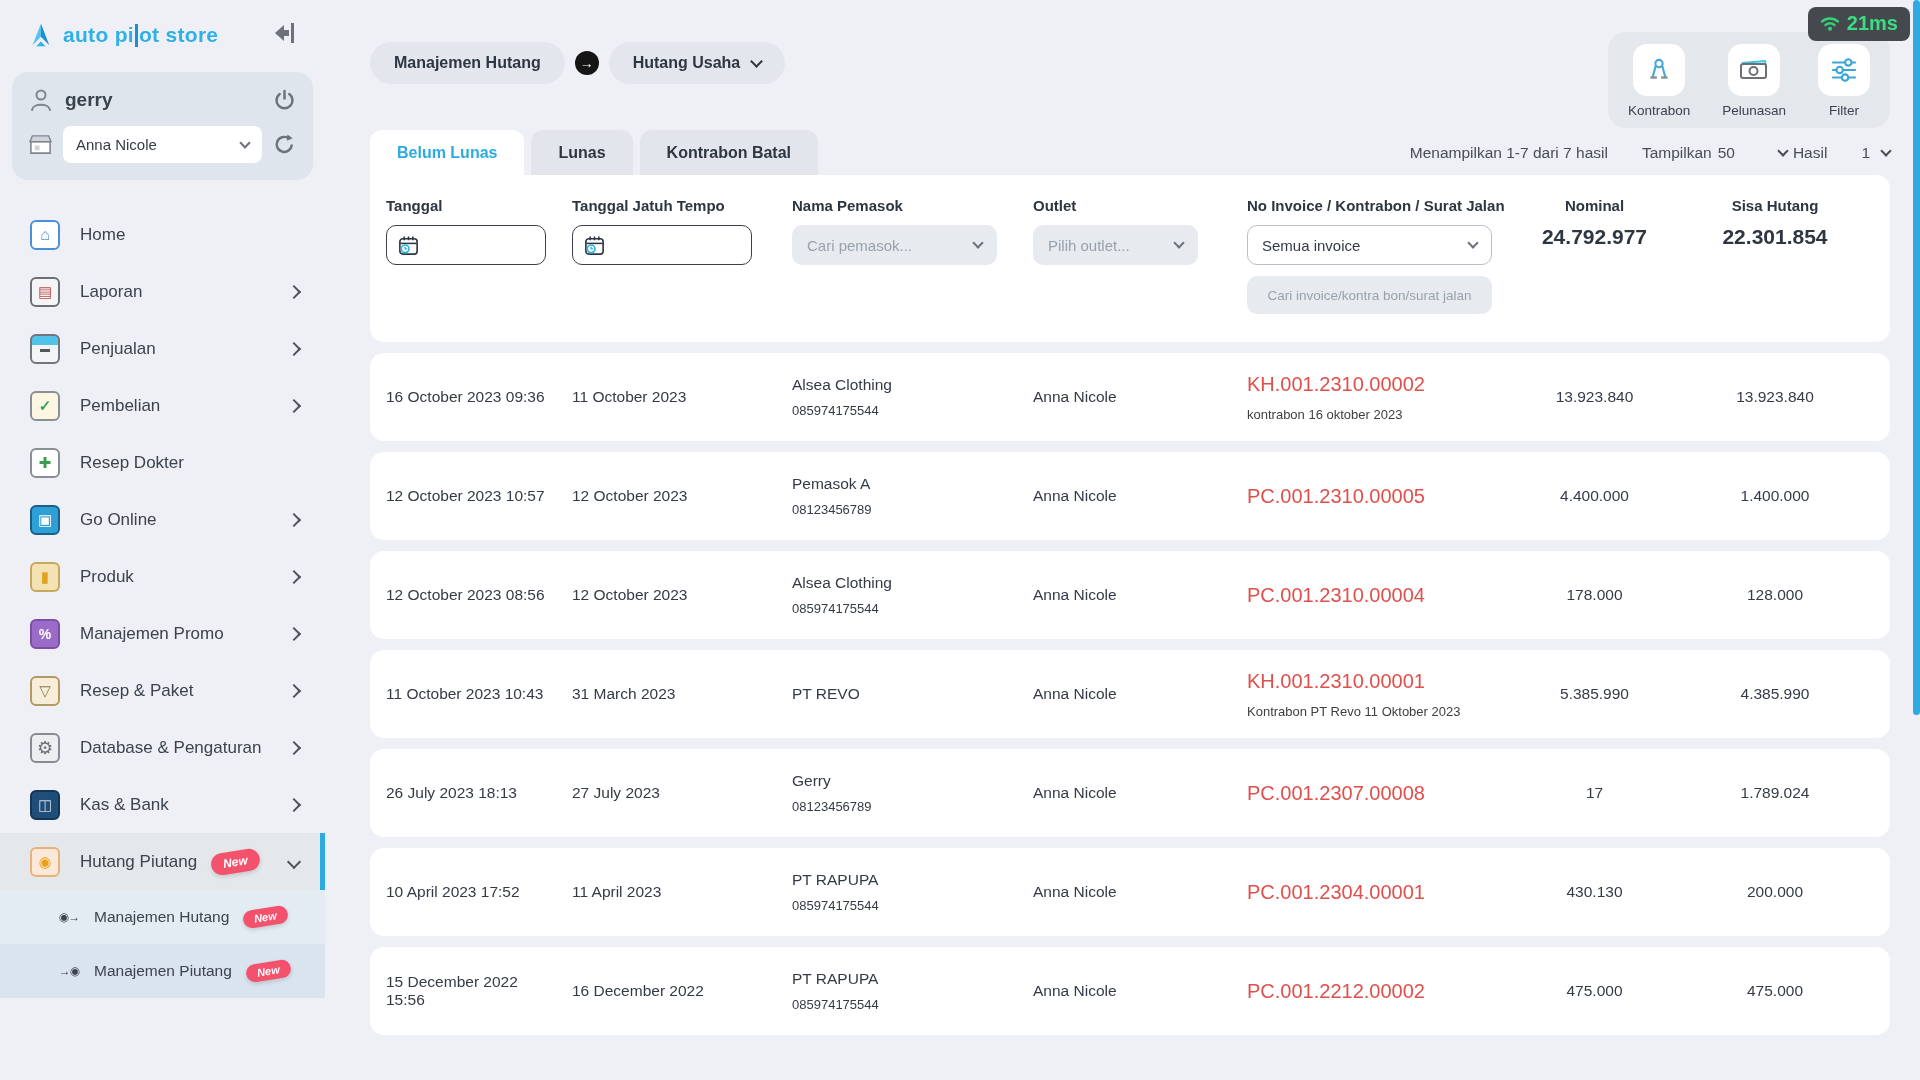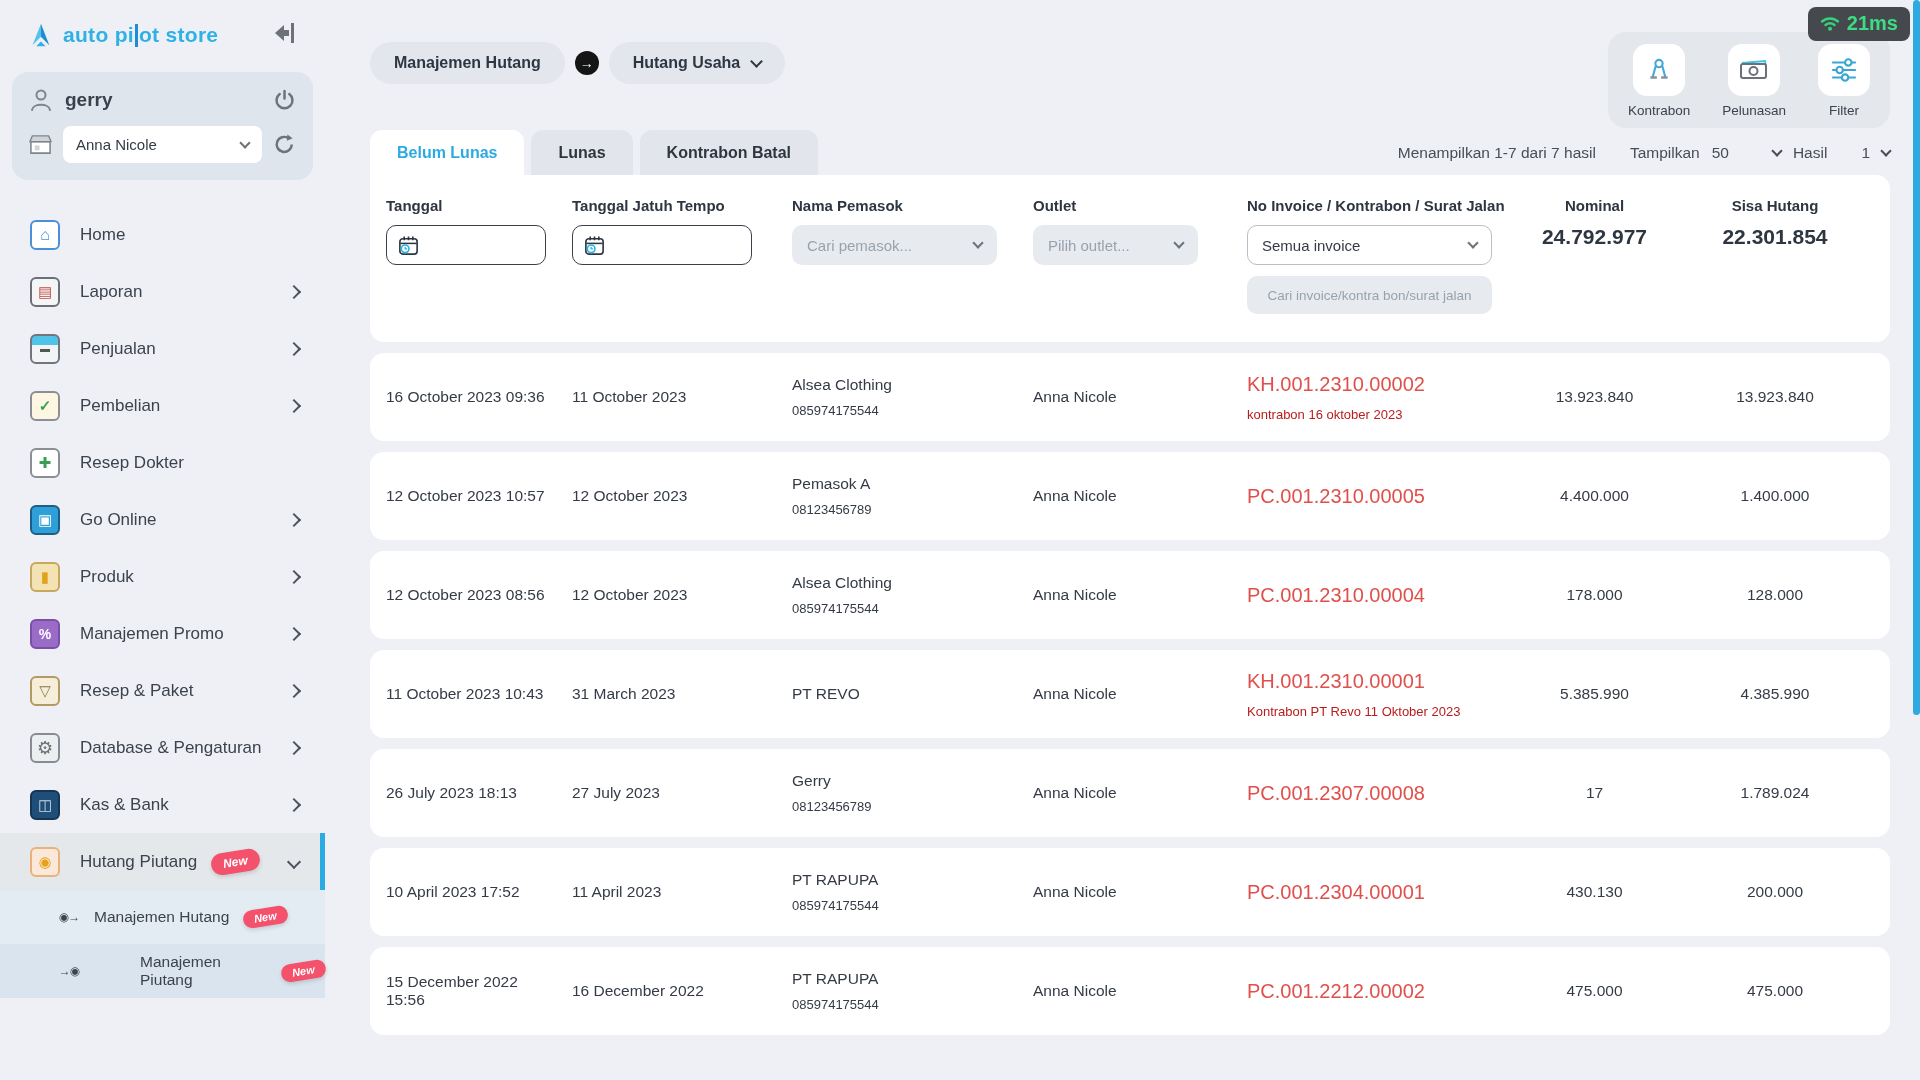--- a/index.html
+++ b/index.html
@@ -47,21 +47,21 @@
 
   .badge { margin-left:14px; background:#f4516c; color:#fff; font-size:12px; font-style:italic; font-weight:bold; padding:4px 12px; border-radius:14px; transform:rotate(-9deg); box-shadow:0 2px 4px rgba(0,0,0,.15); }
   .chev-holder { margin-left:auto; width:10px; height:10px; }
   .chev-right { border-right:2px solid #4c535e; border-bottom:2px solid #4c535e; transform:rotate(-45deg); }
   .chev-down  { border-right:2px solid #4c535e; border-bottom:2px solid #4c535e; transform:rotate(45deg); }
   .chev-none  { visibility:hidden; }
 
   .submenu .menu-item { height:54px; padding-left:56px; font-size:15.5px; }
   .submenu .menu-item .mi { width:26px; height:26px; margin-right:12px; border:none; }
   .submenu .menu-item:nth-child(1) { background:#e4ecf3; }
-  .submenu .menu-item:nth-child(2) { background:#d9e4ef;gap:46px; }
+  .submenu .menu-item:nth-child(2) { background:#d9e4ef; }
   .submenu .badge { font-size:11px; padding:3px 11px; }
 
   
   main { flex:1; position:relative; padding:0 30px 0 45px; }
   .breadcrumb-row { display:flex; align-items:center; margin-top:42px; }
   .pill { background:#e3e7ed; border-radius:22px; height:42px; display:flex; align-items:center; gap:12px; padding:0 24px; font-size:16px; font-weight:bold; color:#2e3641; cursor:pointer; }
   .bc-arrow { width:24px; height:24px; border-radius:50%; background:#151515; color:#fff; display:flex; align-items:center; justify-content:center; font-size:14px; margin:0 10px; font-weight:bold; }
   .chev-sm { width:9px; height:9px; border-right:2px solid #2e3641; border-bottom:2px solid #2e3641; transform:rotate(45deg); margin-top:-4px; }
 
   .actions-panel { position:absolute; top:32px; right:30px; background:#e4e7ec; border-radius:18px; padding:12px 20px 10px; display:flex; gap:32px; }
@@ -72,21 +72,21 @@
   .latency-badge { position:fixed; top:7px; right:10px; background:#45494d; border-radius:8px; padding:5px 12px 6px; display:flex; align-items:center; gap:7px; z-index:5; }
   .latency-text { color:#3ddc84; font-size:20px; font-weight:bold; }
   .scroll-thumb { position:fixed; top:0; right:0; width:7px; height:715px; background:#2fa9e1; border-radius:4px; z-index:4; cursor:grab; }
 
   .tabs-row { display:flex; align-items:flex-end; margin-top:46px; }
   .tab { height:45px; display:flex; align-items:center; padding:0 27px; border-radius:12px 12px 0 0; font-size:16px; font-weight:bold; color:#2e3641; background:#e2e6ec; margin-right:7px; cursor:pointer; }
   .tab.active { background:#fff; color:#2cabe3; }
   .tabs-spacer { flex:1; }
   .pagination { display:flex; align-items:center; margin-bottom:13px; font-size:15.5px; color:#474e57; }
   .pagination .gap-lg { margin-left:34px; }
-  .pagination .gap-md { margin-left:12px;gap:44px; }
+  .pagination .gap-md { margin-left:6px;gap:44px; }
   .psel { display:flex; align-items:center; gap:12px; cursor:pointer; }
   .chev-p { width:8px; height:8px; border-right:2px solid #474e57; border-bottom:2px solid #474e57; transform:rotate(45deg); margin-top:-4px; }
 
   .grid7 { display:grid; grid-template-columns:196px 220px 241px 214px 288px 135px 1fr; }
   .filter-card { background:#fff; border-radius:0 14px 14px 14px; padding:22px 0 28px; }
   .fcol { padding:0 10px 0 6px; }
   .fcol:first-child { padding-left:16px; }
   .flabel { font-size:15px; font-weight:bold; color:#2e3641; margin-bottom:11px; display:block; }
   .flabel.center { text-align:center; }
   .date-input { height:40px; border:1.6px solid #3a4048; border-radius:10px; display:flex; align-items:center; padding:0 10px; background:#fff; cursor:pointer; }
@@ -97,21 +97,21 @@
   .inv-search { height:38px; background:#e7ebf0; border-radius:10px; display:flex; align-items:center; justify-content:center; color:#98a2ac; font-size:13.5px; width:245px; margin-top:11px; cursor:text; white-space:nowrap; overflow:hidden; }
   .chev-f { width:8px; height:8px; border-right:2px solid #6d737a; border-bottom:2px solid #6d737a; transform:rotate(45deg); margin-top:-4px; flex:none; }
   .ftotal { font-size:21px; font-weight:bold; color:#2e3641; text-align:center; margin-top:9px; }
 
   .trow { background:#fff; border-radius:14px; min-height:88px; align-items:center; margin-top:11px; cursor:pointer; }
   .c { padding:0 10px 0 6px; font-size:15.5px; color:#343b46; }
   .c:first-child { padding-left:16px; }
   .pname { font-size:15.5px; }
   .pphone { font-size:13px; margin-top:9px; }
   .inv { color:#e04f4b; font-size:20px; }
-  .inv-note { color:#b91c1c; font-size:13px; margin-top:11px; }
+  .inv-note { color:#404040; font-size:13px; margin-top:11px; }
   .c-center { text-align:center; }
 </style>
 </head>
 <body>
 
 <div class="page">
 
   <aside class="sidebar">
     <div class="logo-row">
       <div class="logo">

